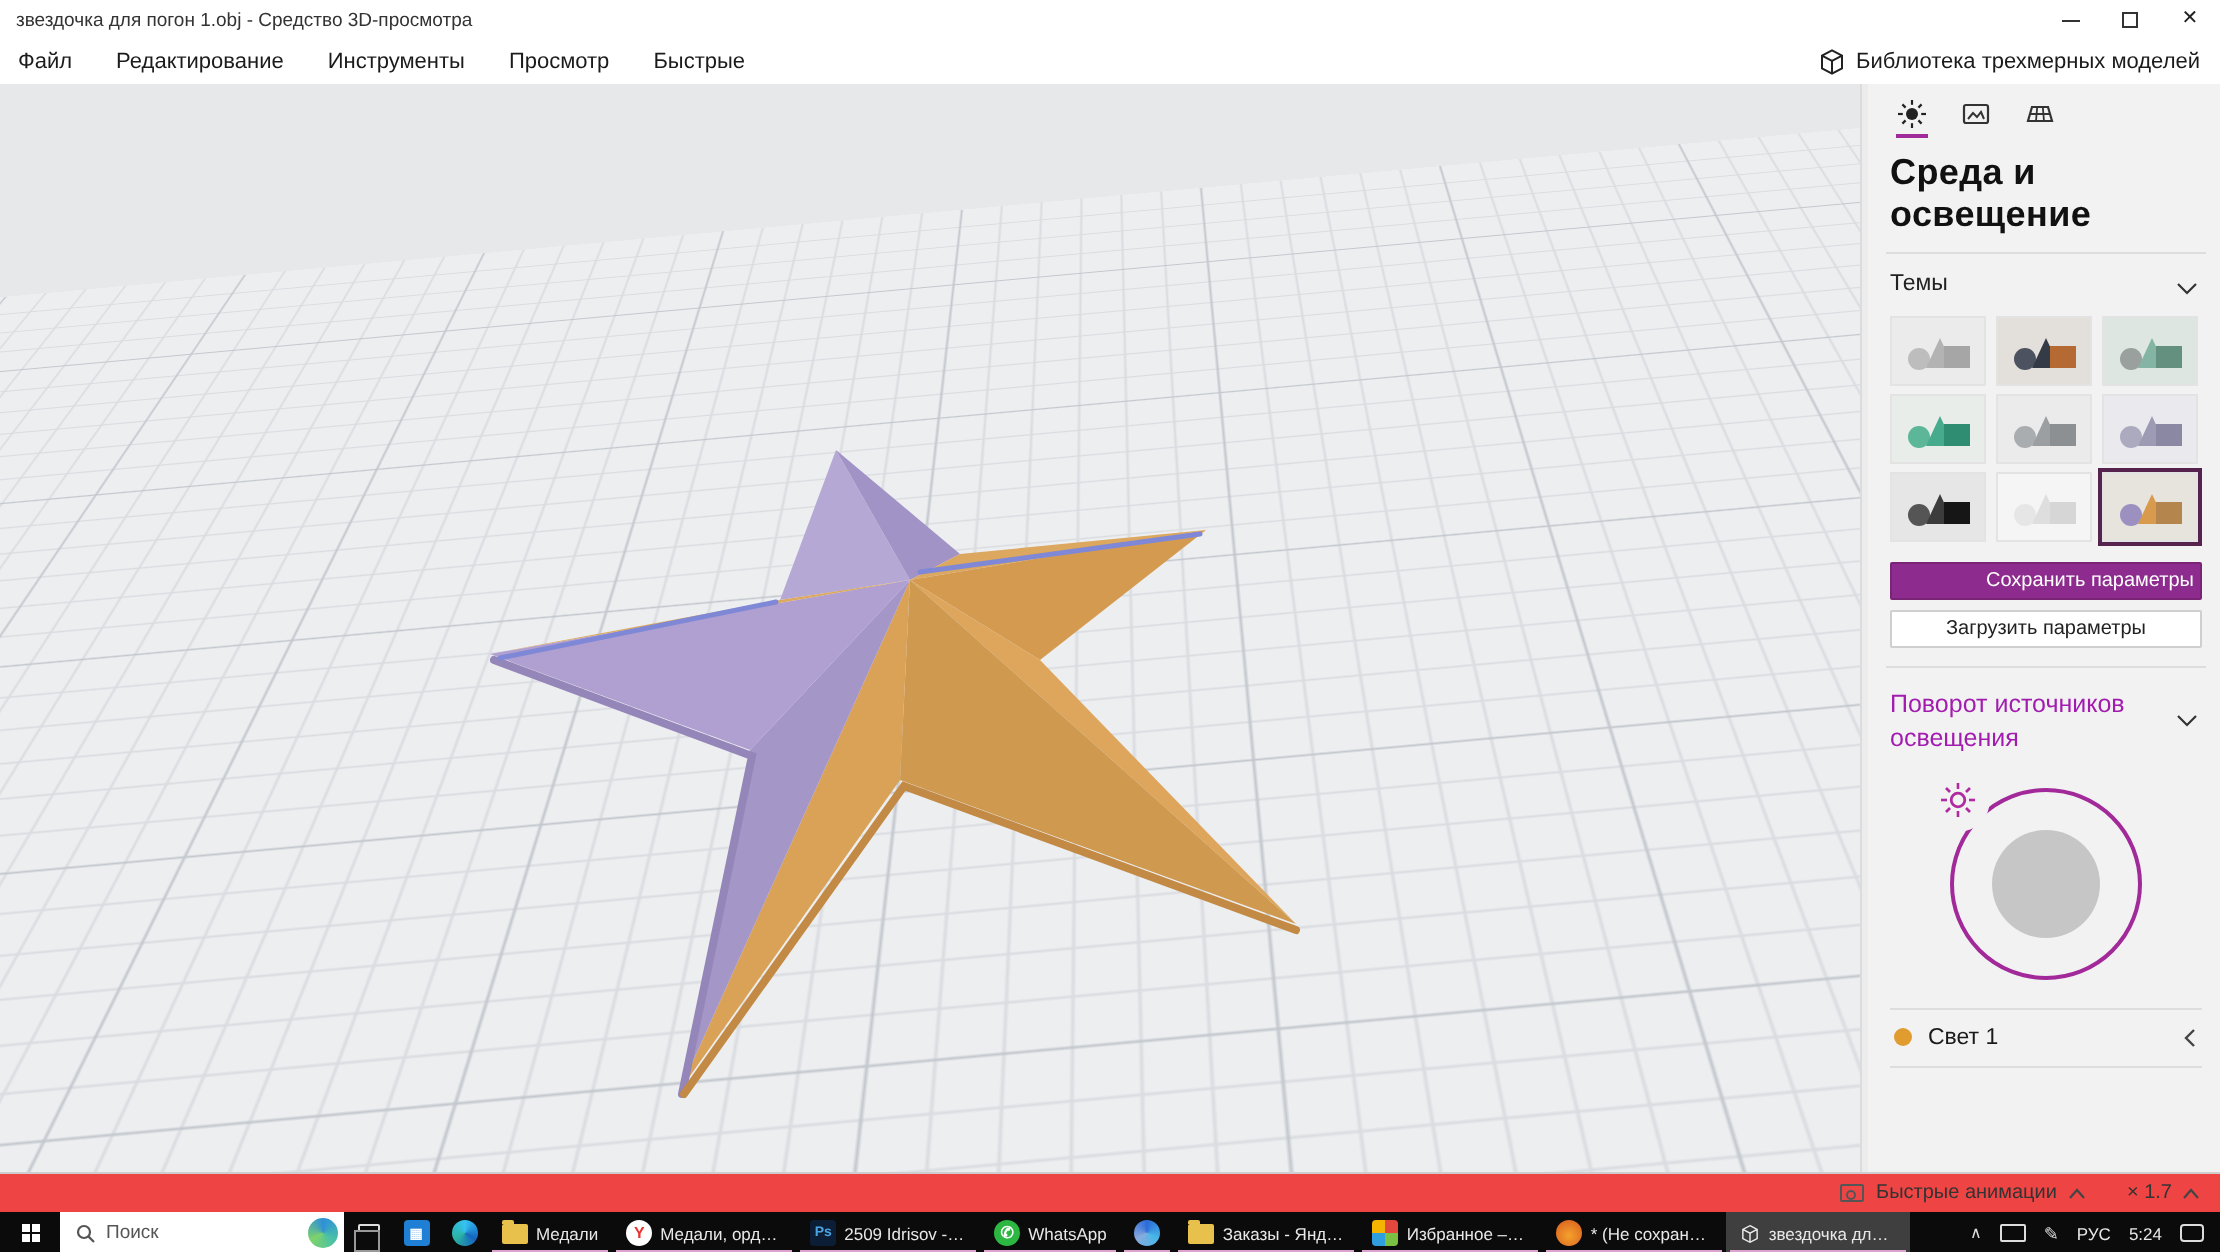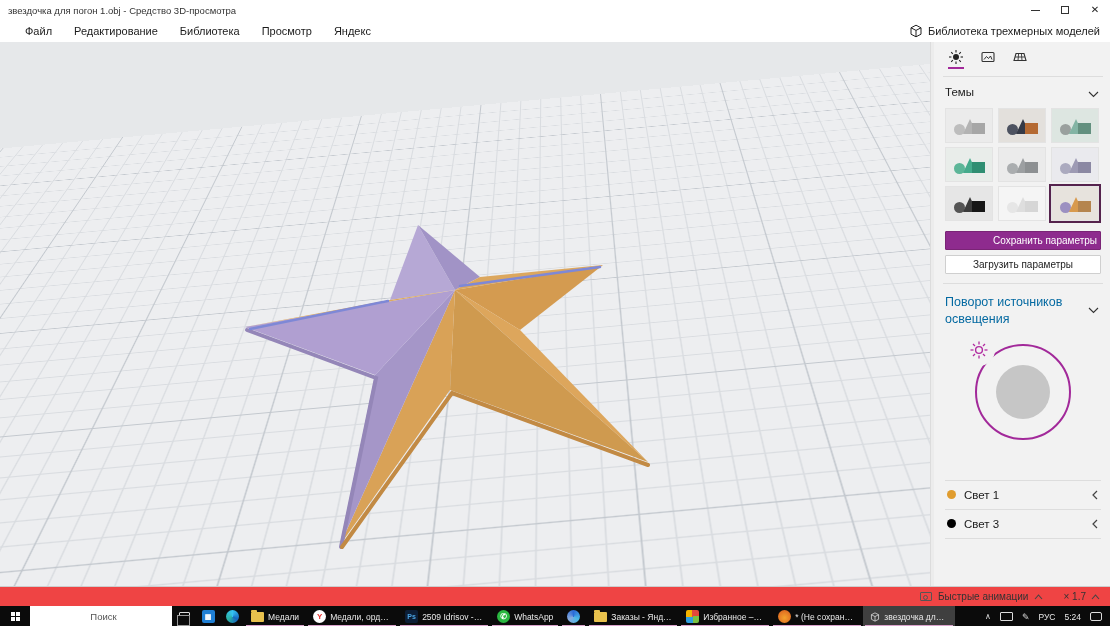--- a/index.html
+++ b/index.html
@@ -10,21 +10,21 @@
   .titlebar .title { padding-left:8px; flex:1; }
   .win-btn { width:30px; height:20px; display:flex; align-items:center; justify-content:center; color:#222; font-size:9px; }
   .glyph-min { width:9px; height:1px; background:#333; display:block; }
   .glyph-max { width:8px; height:8px; border:1px solid #333; display:block; }
   .glyph-close { font-size:10px; line-height:1; }
 
   
   .menubar { height:22px; background:#fff; display:flex; align-items:center; font-size:11px; color:#1b1b1b; }
   .menu-items { display:flex; }
   .menu-item { padding:3px 11px; cursor:default; }
-  .menu-item:first-child { padding-left:9px;margin-left:16px; }
+  .menu-item:first-child { padding-left:9px; }
   .menubar .spacer { flex:1; }
   .library { display:flex; align-items:center; gap:5px; font-size:11px; padding-right:10px; }
 
   
   .main { display:flex; height:544px; }
   .viewport { position:relative; width:930px; overflow:hidden; background:#e6e8ea; }
   .grid-plane { position:absolute; left:-600px; top:52px; width:2400px; height:2600px;
     background-color:#edeef0;
     background-image:
       repeating-linear-gradient(0deg,#c3c8ce 0 1px, transparent 1px 120px),
@@ -60,47 +60,47 @@
   .thumb .cone { position:absolute; left:17px; bottom:8px; width:0; height:0;
     border-left:7px solid transparent; border-right:7px solid transparent; border-bottom:15px solid #999; }
   .thumb .cub { position:absolute; right:7px; bottom:8px; width:13px; height:11px; }
 
   .btn { display:block; width:100%; height:19px; font-size:10px; text-align:center; line-height:17px;
     border-radius:1px; cursor:pointer; margin-bottom:5px; font-family:inherit; }
   .btn-primary { background:#8e2b8e; border:1px solid #7a2476; color:#fff;padding-left:44px; }
   .btn-secondary { background:#fff; border:1px solid #cfcfcf; color:#222; }
 
   .rot-row { display:flex; align-items:center; justify-content:space-between; padding:10px 2px 4px 0; }
-  .rot-label { font-size:12.5px; width:120px; line-height:1.35; color:#0369a1; }
+  .rot-label { font-size:12.5px; width:120px; line-height:1.35; color:#a21caf; }
 
   .dial-wrap { display:flex; justify-content:center; padding:12px 0 14px 0; }
   .dial { position:relative; width:96px; height:96px; }
   .dial .ring { position:absolute; inset:0; border:2px solid #a2299a; border-radius:50%; }
   .dial .knob { position:absolute; left:21px; top:21px; width:54px; height:54px; background:#c6c6c6; border-radius:50%; }
   .dial .sun { position:absolute; left:-12px; top:-10px; width:32px; height:32px; background:#f2f2f2; border-radius:50%;
     display:flex; align-items:center; justify-content:center; }
 
-  .lights-list { border-top:1px solid #ddd;margin-top:26px; }
+  .lights-list { border-top:1px solid #ddd; }
   .light-row { display:flex; align-items:center; gap:8px; height:29px; border-bottom:1px solid #ddd; padding:0 2px; cursor:pointer; }
   .light-dot { width:9px; height:9px; border-radius:50%; }
   .light-label { flex:1; font-size:11.5px; }
 
   
   .statusbar { height:20px; background:#ef4444; border-top:1px solid #cdcdcd; display:flex; align-items:center;
     justify-content:flex-end; font-size:10px; color:#333; gap:6px; padding-right:10px; }
   .anim-icon { width:12px; height:9px; border:1px solid #555; border-radius:1px; position:relative; }
   .anim-icon::after { content:''; position:absolute; left:2px; top:2px; width:3px; height:3px; border:1px solid #555; border-radius:50%; }
   .scale-group { margin-left:14px; display:flex; gap:5px; align-items:center; }
 
   
   .taskbar { height:21px; background:#0b0b0b; display:flex; align-items:stretch; color:#e8e8e8; }
   .start { width:30px; display:flex; align-items:center; justify-content:center; }
   .win-logo { display:grid; grid-template-columns:4px 4px; grid-template-rows:4px 4px; gap:1px; }
   .win-logo span { background:#fff; }
-  .searchbox { width:142px; background:#fff; color:#555; display:flex; align-items:center; gap:5px; font-size:9.5px; padding:0 3px 0 8px;flex-direction:column; }
+  .searchbox { width:142px; background:#fff; color:#555; display:flex; align-items:center; gap:5px; font-size:9.5px; padding:0 3px 0 8px; }
   .searchbox .weather { margin-left:auto; width:15px; height:15px; border-radius:50%;
     background:conic-gradient(#2e8fd8,#49c0a8,#7ed36a,#2e8fd8); }
   .tb-icon-btn { width:24px; display:flex; align-items:center; justify-content:center; }
   .tb-apps { display:flex; flex:1; overflow:hidden; }
   .tb-app { position:relative; display:flex; align-items:center; gap:4px; padding:0 7px; max-width:92px; font-size:8.5px;
     white-space:nowrap; overflow:hidden; }
   .tb-app::after { content:''; position:absolute; left:2px; right:2px; bottom:0; height:2px; background:#dba3cd; }
   .tb-app.active { background:#3f3f3f; }
   .tb-app .lbl { overflow:hidden; text-overflow:ellipsis; }
   .i-sq { width:13px; height:13px; border-radius:2px; font-size:7px; font-weight:bold; display:flex; align-items:center; justify-content:center; flex:none; }
@@ -128,23 +128,23 @@
     </div>
   <div class="win-btn">
       <span class="glyph-close">✕</span>
     </div>
 </div>
 
 <div class="menubar">
   <div class="menu-items" id="menu-items">
       <div class="menu-item">Файл</div>
       <div class="menu-item">Редактирование</div>
-      <div class="menu-item">Библиотека</div>
+      <div class="menu-item">Инструменты</div>
       <div class="menu-item">Просмотр</div>
-      <div class="menu-item">Яндекс</div>
+      <div class="menu-item">Быстрые</div>
     </div>
   <div class="spacer"></div>
   <div class="library">
     <svg width="14" height="14" viewBox="0 0 14 14">
       <path d="M7 1.2 12 3.8v6.4L7 12.8 2 10.2V3.8Z M2 3.8 7 6.4 12 3.8 M7 6.4V12.8" fill="none" stroke="#222" stroke-width="1"></path>
     </svg>
     <span>Библиотека трехмерных моделей</span>
   </div>
 </div>
 
@@ -204,20 +204,21 @@
       </div>
       <div class="tab">
         <svg width="16" height="16" viewBox="0 0 16 16">
           <path d="M4 4.5 H12 L14 11.5 H2 Z" fill="none" stroke="#333" stroke-width="1.1"></path>
           <path d="M6.6 4.5 6 11.5 M9.4 4.5 10 11.5 M3.2 8 H12.8" stroke="#333" stroke-width="0.9" fill="none"></path>
         </svg>
         <span class="u"></span>
       </div>
     </div>
 
+    <div class="panel-title">Среда и освещение</div>
     <hr class="hr">
 
     <div class="section-row">
       <span class="section-label">Темы</span>
       <svg class="chev" width="11" height="7" viewBox="0 0 11 7">
         <polyline points="1,1 5.5,5.5 10,1" fill="none" stroke="#333" stroke-width="1.1"></polyline>
       </svg>
     </div>
 
     <div class="themes-grid" id="themes-grid">
@@ -303,27 +304,20 @@
     </div>
 
     <div class="lights-list" id="lights-list">
         <div class="light-row">
           <span class="light-dot" style="background:#e09c2e"></span>
           <span class="light-label">Свет 1</span>
           <svg width="8" height="10" viewBox="0 0 8 10">
             <polyline points="6,1 2,5 6,9" fill="none" stroke="#444" stroke-width="1.2"></polyline>
           </svg>
         </div>
-        <div class="light-row">
-          <span class="light-dot" style="background:#000000"></span>
-          <span class="light-label">Свет 3</span>
-          <svg width="8" height="10" viewBox="0 0 8 10">
-            <polyline points="6,1 2,5 6,9" fill="none" stroke="#444" stroke-width="1.2"></polyline>
-          </svg>
-        </div>
       </div>
   </div>
 </div>
 
 <div class="statusbar">
   <span class="anim-icon"></span>
   <span>Быстрые анимации</span>
   <svg width="9" height="6" viewBox="0 0 9 6">
     <polyline points="1,5 4.5,1 8,5" fill="none" stroke="#444" stroke-width="1.1"></polyline>
   </svg>

